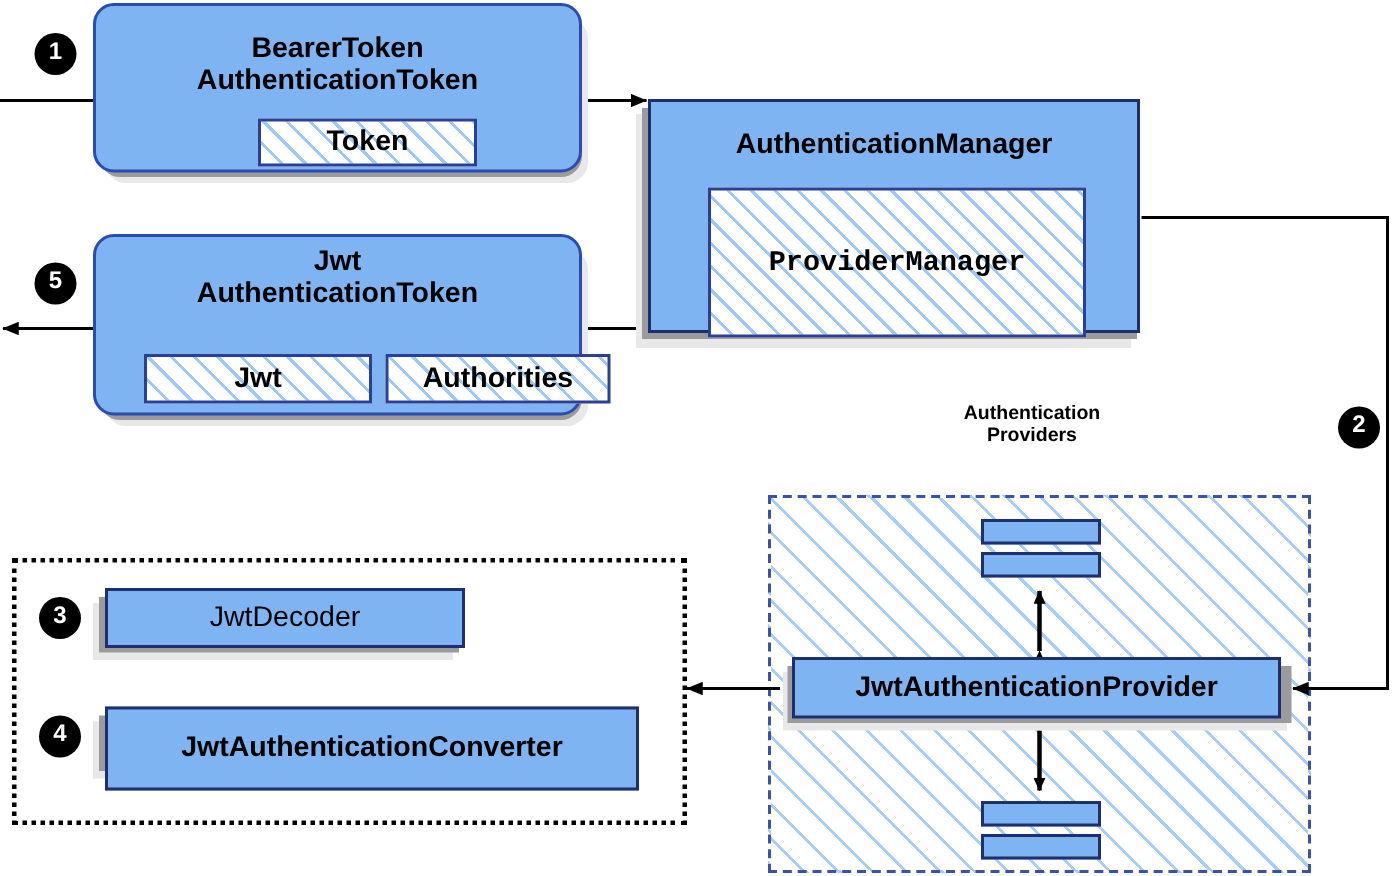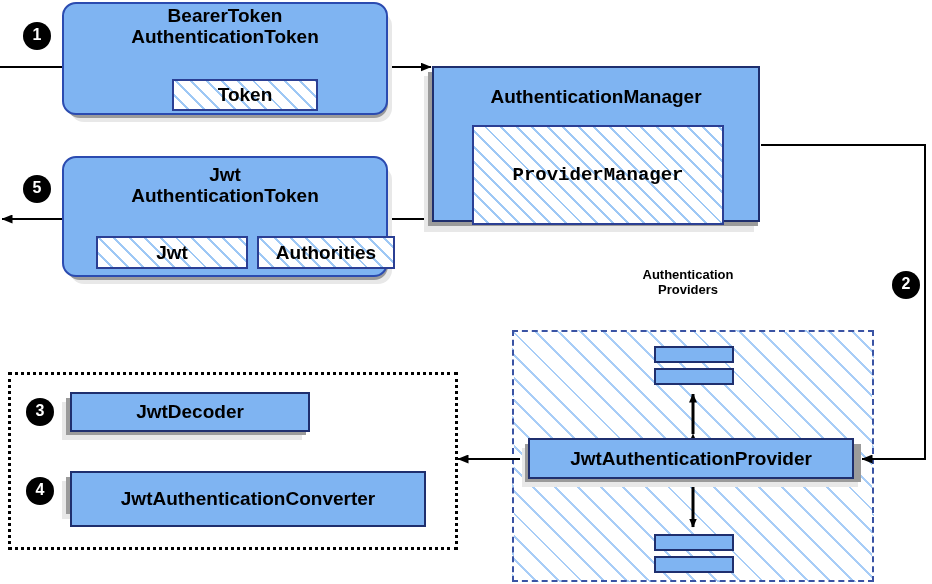--- a/index.html
+++ b/index.html
@@ -82,38 +82,38 @@
     <line x1="431" y1="219" x2="389" y2="219" stroke="#000" stroke-width="2"></line>
 
     <line x1="68" y1="219" x2="2" y2="219" stroke="#000" stroke-width="2" marker-end="url(#arw)"></line>
 
     <line x1="693" y1="434" x2="693" y2="394" stroke="#000" stroke-width="3" marker-end="url(#arwS)" marker-start="url(#arwS)"></line>
     <line x1="693" y1="487" x2="693" y2="527" stroke="#000" stroke-width="3" marker-end="url(#arwS)" marker-start="url(#arwS)"></line>
   </svg>
 
   <div class="rounded shadow2" style="left:70px;top:12px;width:322px;height:110px;"></div>
   <div class="rounded shadow1" style="left:66px;top:8px;width:322px;height:110px;"></div>
-  <div class="blue-box rounded" style="left:62px;top:2px;width:326px;height:113px;flex-direction:column;justify-content:flex-start;padding-top:1px;">
+  <div class="blue-box rounded" style="left:62px;top:2px;width:326px;height:113px;flex-direction:column;justify-content:flex-start;padding-top:18px;">
     <div class="title" style="font-size:19px;">
       <div>BearerToken</div>
       <div>AuthenticationToken</div>
     </div>
   </div>
   <div class="hatch-box hatch" style="left:152px;top:79px;width:146px;height:32px;font-size:19px;">Token</div>
 
   <div class="rounded shadow2" style="left:70px;top:166px;width:322px;height:118px;"></div>
   <div class="rounded shadow1" style="left:66px;top:162px;width:322px;height:118px;"></div>
   <div class="blue-box rounded" style="left:62px;top:156px;width:326px;height:121px;flex-direction:column;justify-content:flex-start;padding-top:6px;">
     <div class="title" style="font-size:19px;">
       <div>Jwt</div>
       <div>AuthenticationToken</div>
     </div>
   </div>
   <div class="hatch-box hatch" style="left:76px;top:236px;width:152px;height:33px;font-size:19px;">Jwt</div>
-  <div class="hatch-box hatch" style="left:237px;top:236px;width:138px;height:33px;font-size:19px;">Authorities</div>
+  <div class="hatch-box hatch" style="left:237px;top:236px;width:150px;height:33px;font-size:19px;">Authorities</div>
 
   <div class="shadow2" style="left:424px;top:76px;width:330px;height:156px;"></div>
   <div class="shadow1" style="left:428px;top:72px;width:330px;height:154px;"></div>
   <div class="blue-box" style="left:432px;top:66px;width:328px;height:156px;flex-direction:column;justify-content:flex-start;padding-top:18px;">
     <div class="title" style="font-size:19px;">AuthenticationManager</div>
   </div>
   <div class="hatch-box hatch" style="left:452px;top:125px;width:252px;height:100px;font-size:19px;font-family:Liberation Mono, monospace;">ProviderManager</div>
 
   <div class="zone-label" style="left:588px;top:268px;width:200px;font-size:13px;">
     <div>Authentication</div>
@@ -129,21 +129,21 @@
   <div class="shadow1" style="left:525px;top:444px;width:336px;height:38px;"></div>
   <div class="blue-box" style="left:528px;top:438px;width:326px;height:41px;font-weight:bold;font-size:19px;">JwtAuthenticationProvider</div>
 
   <div class="bar" style="left:654px;top:534px;width:80px;height:17px;"></div>
   <div class="bar" style="left:654px;top:556px;width:80px;height:17px;"></div>
 
   <div class="dotted-zone" style="left:8px;top:372px;width:450px;height:178px;"></div>
 
   <div class="shadow2" style="left:62px;top:402px;width:240px;height:38px;"></div>
   <div class="shadow1" style="left:66px;top:398px;width:240px;height:37px;"></div>
-  <div class="blue-box" style="left:70px;top:392px;width:240px;height:40px;font-weight:bold;font-size:19px;">JwtDecoder</div>
+  <div class="blue-box" style="left:70px;top:392px;width:240px;height:40px;font-weight:normal;font-size:19px;">JwtDecoder</div>
 
   <div class="shadow2" style="left:62px;top:481px;width:356px;height:38px;"></div>
   <div class="shadow1" style="left:66px;top:477px;width:356px;height:37px;"></div>
   <div class="blue-box" style="left:70px;top:471px;width:356px;height:56px;font-weight:bold;font-size:19px;">JwtAuthenticationConverter</div>
 
   <div class="badge" style="left:24px;top:23px;">
     <span>1</span>
   </div>
   <div class="badge" style="left:893px;top:272px;">
     <span>2</span>

